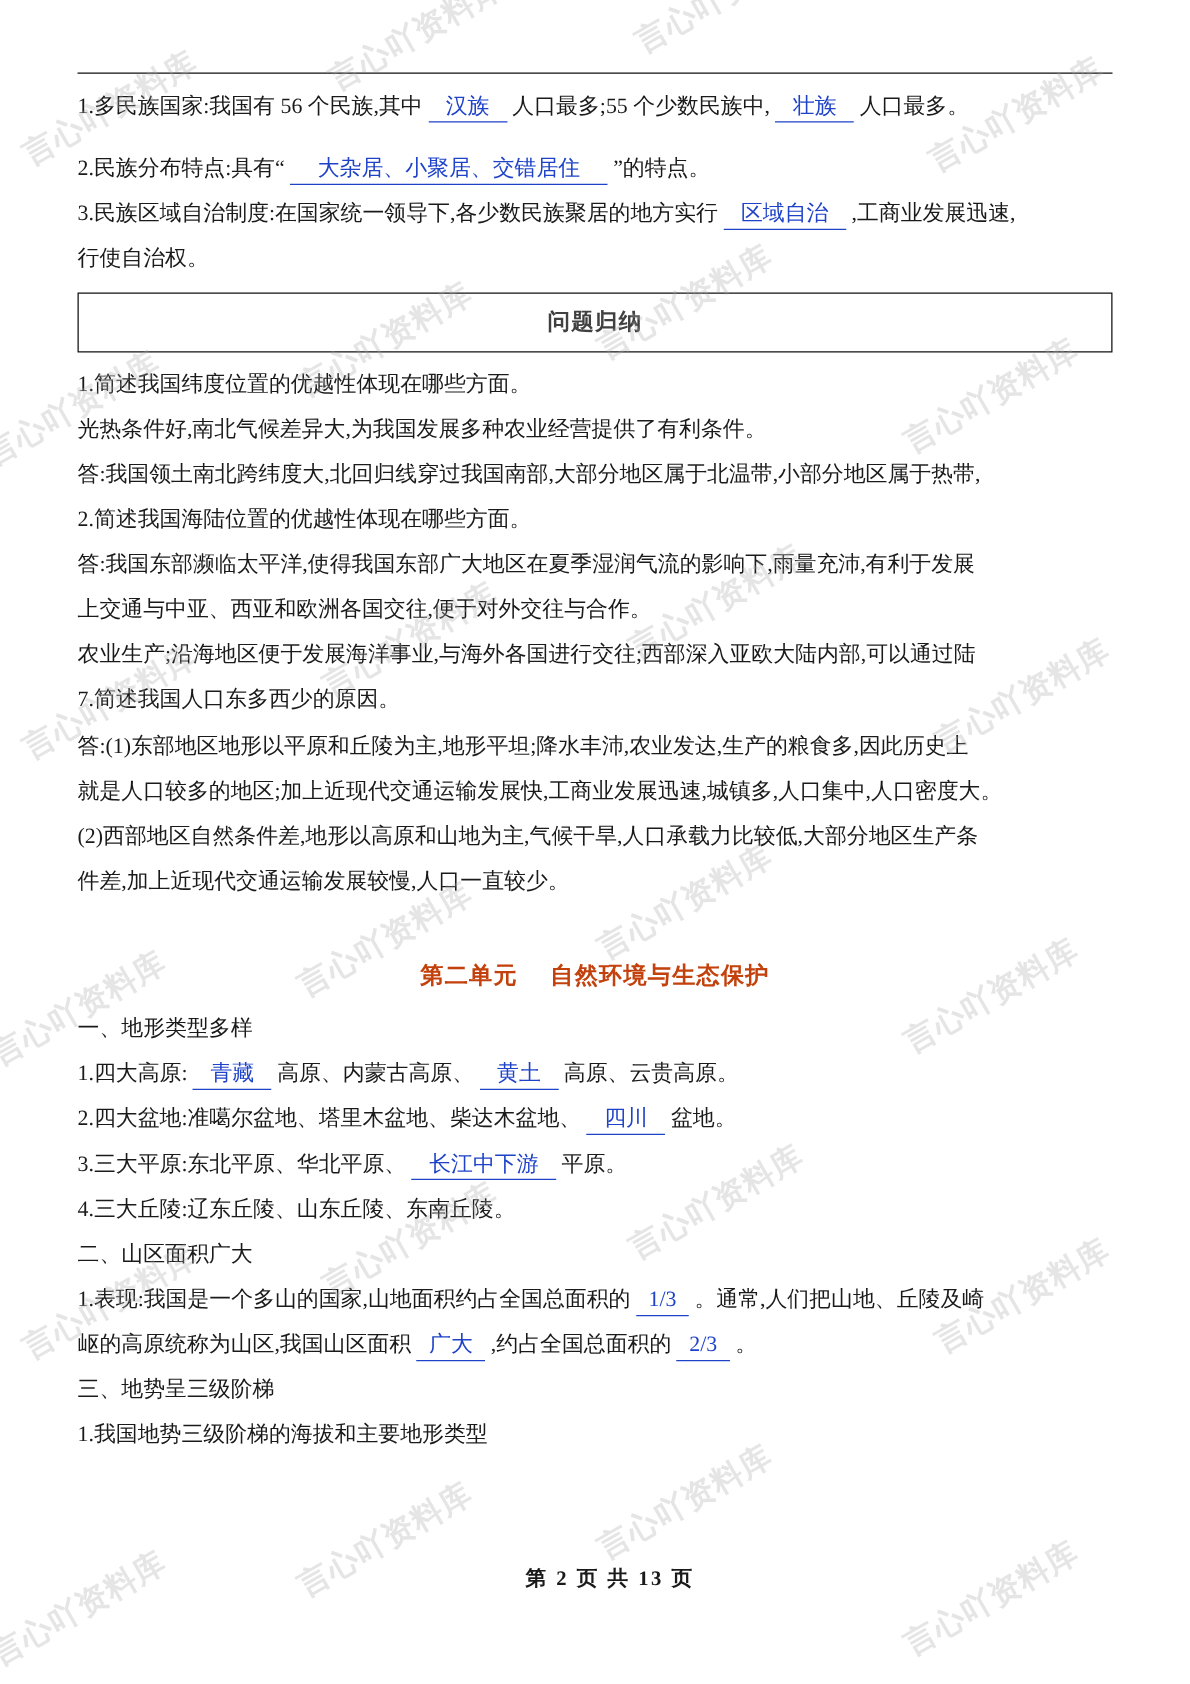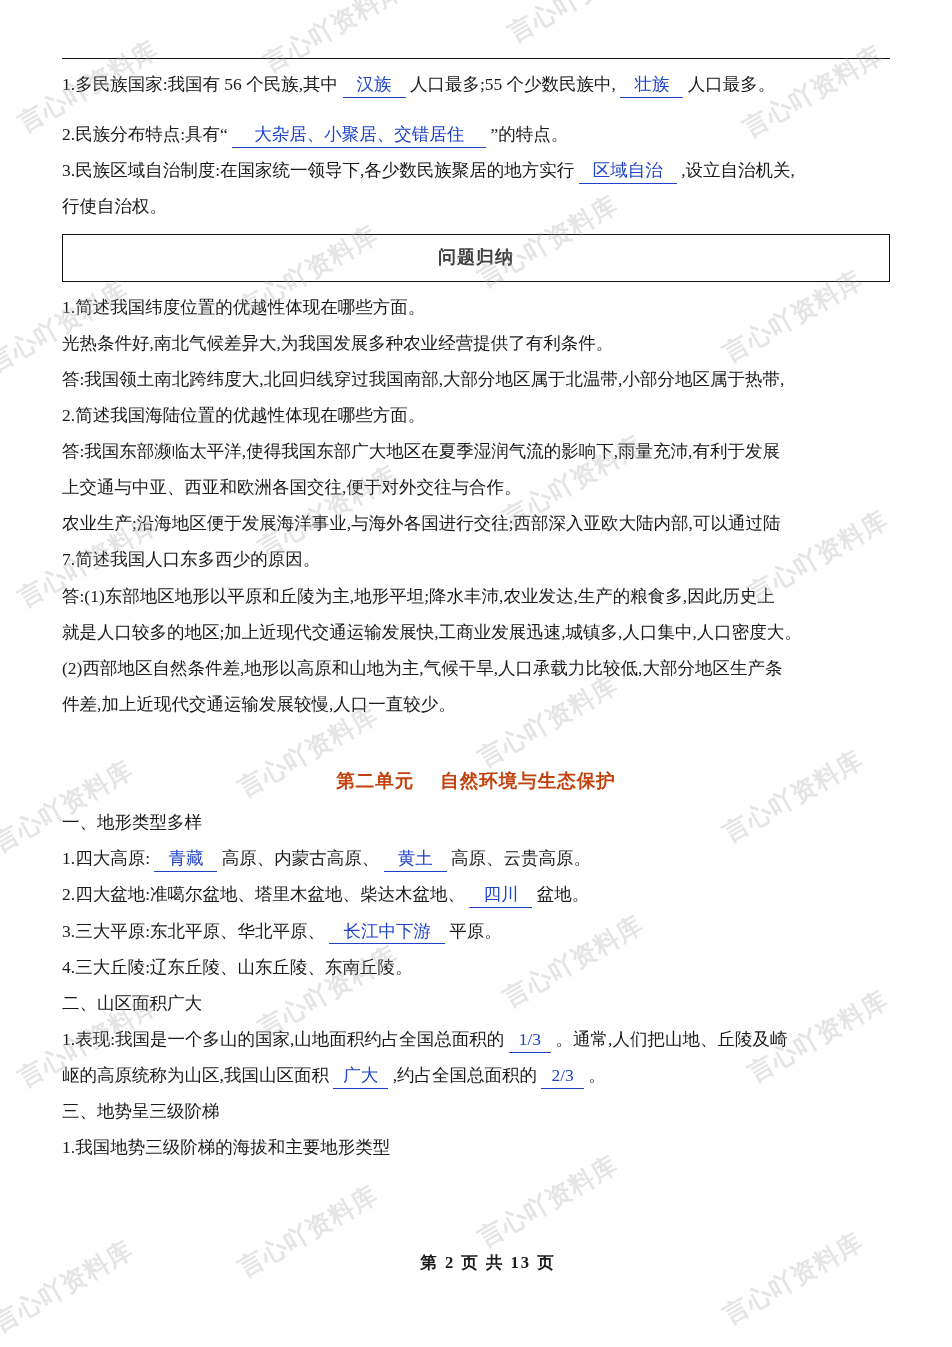--- a/index.html
+++ b/index.html
@@ -164,21 +164,21 @@
 
     <p class="line">
       <span>2.民族分布特点:具有“</span>
       <span class="fill wide">大杂居、小聚居、交错居住</span>
       <span>”的特点。</span>
     </p>
 
     <p class="line">
       <span>3.民族区域自治制度:在国家统一领导下,各少数民族聚居的地方实行</span>
       <span class="fill">区域自治</span>
-      <span>,设立自治机关,</span>
+      <span>,工商业发展迅速,</span>
     </p>
     <p class="line">行使自治权。</p>
 
     <div class="boxed">
       <span>问题归纳</span>
     </div>
 
     <p class="line">1.简述我国纬度位置的优越性体现在哪些方面。</p>
     <p class="line">光热条件好,南北气候差异大,为我国发展多种农业经营提供了有利条件。</p>
     <p class="line">答:我国领土南北跨纬度大,北回归线穿过我国南部,大部分地区属于北温带,小部分地区属于热带,</p>

